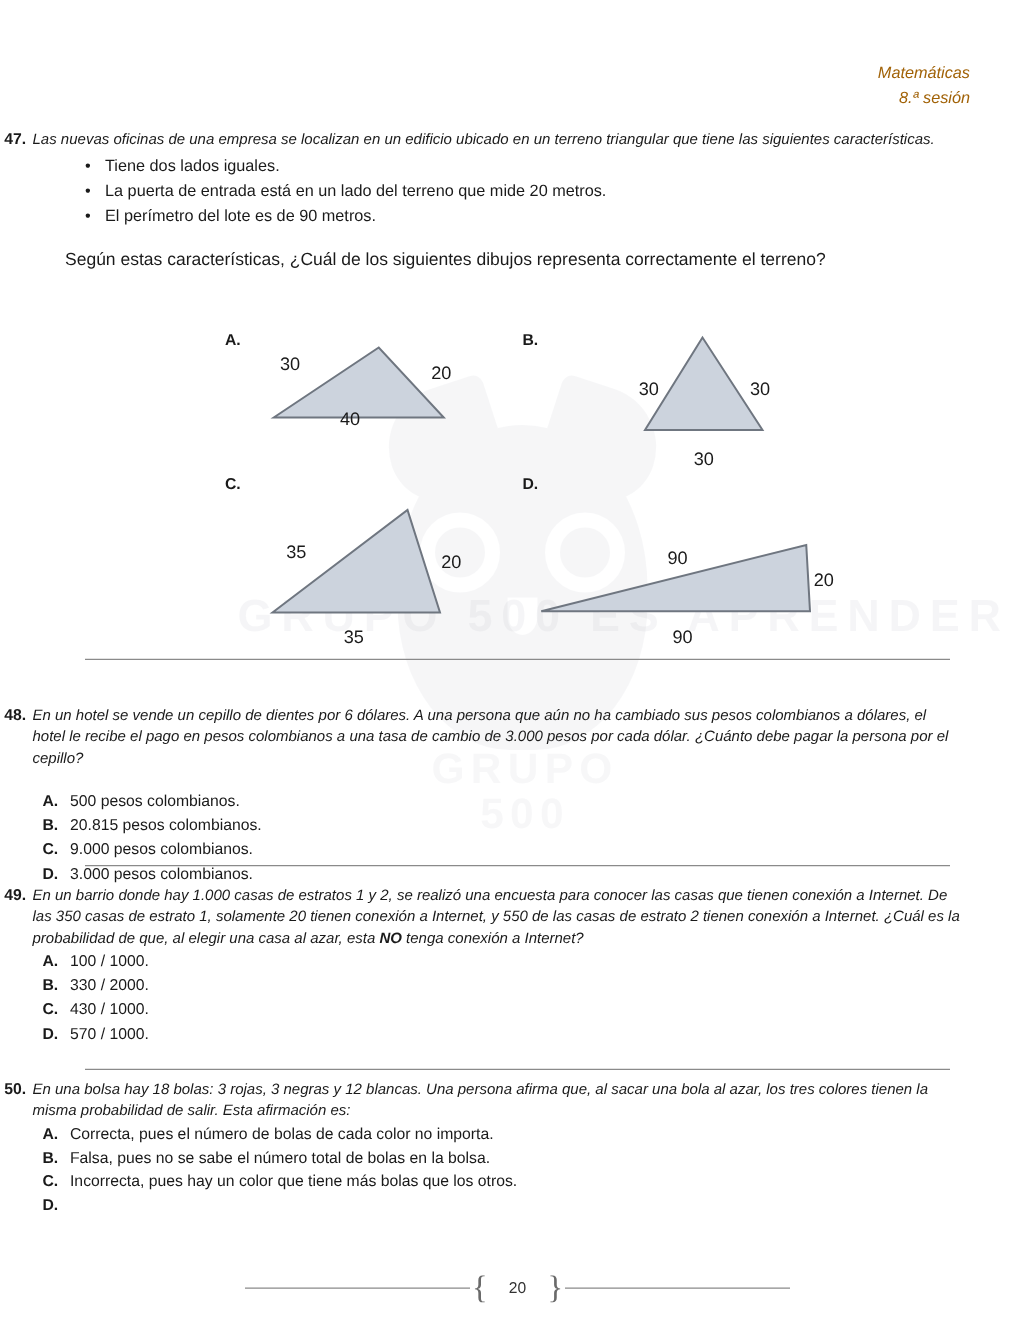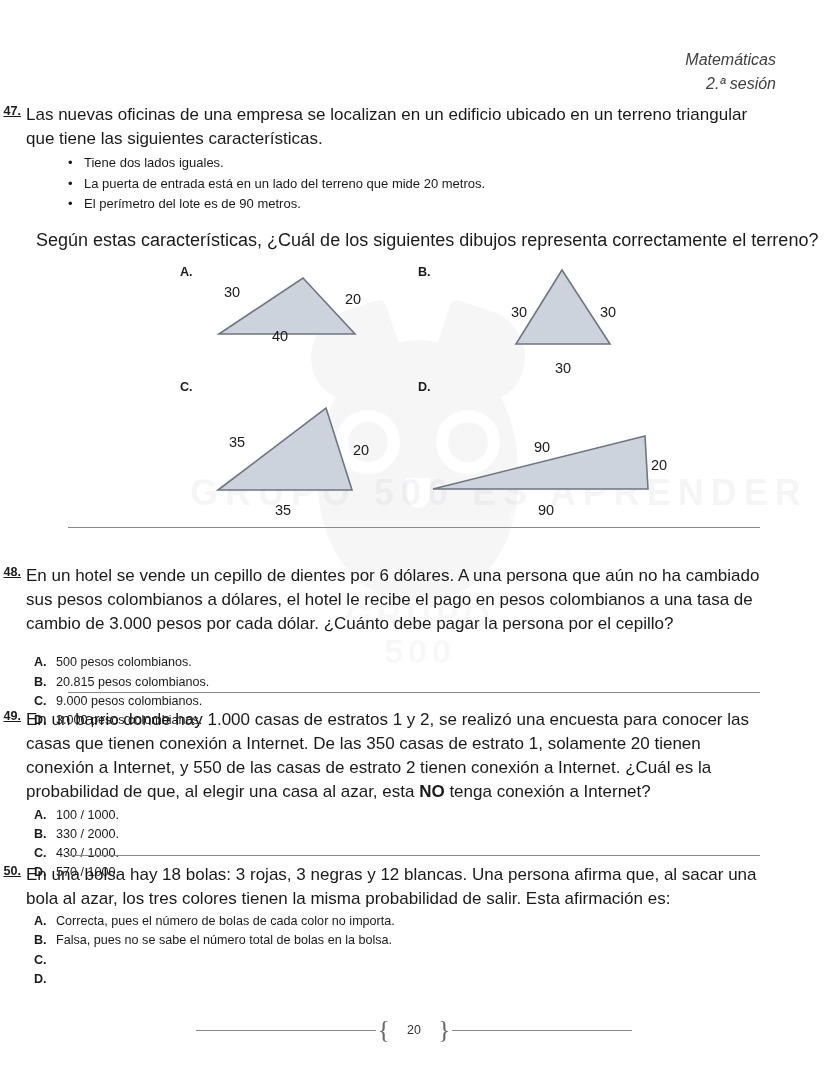--- a/index.html
+++ b/index.html
@@ -51,48 +51,49 @@
   .wm-text-2 { font-size:34px; font-weight:bold; letter-spacing:5px; color:#555a70; }
   .wm-tagline {
     position:absolute; left:190px; top:472px; width:460px;
     text-align:center; font-size:36px; font-weight:bold; letter-spacing:7px;
     color:#555a70; opacity:0.05; white-space:nowrap;
   }
 
   
   .doc-header {
     position:absolute; right:52px; top:48px;
-    text-align:right; font-style:italic; font-size:16px; line-height:1.5;
-    color:#404040; z-index:2;
+    text-align:right; font-style:italic; font-size:13px; line-height:1.5;
+    color:#a16207; z-index:2;
   }
 
   
   .content { position:relative; z-index:2; }
 
   .question { position:absolute; left:0; width:828px; }
   .q-row { display:flex; align-items:flex-start; }
   .q-num {
     font-weight:bold; font-size:12.6px; line-height:1.42;
-    width:26px; flex:0 0 26px; text-align:right; padding-right:5px;text-decoration:underline;
+    width:26px; flex:0 0 26px; text-align:right; padding-right:5px;
   }
   .q-text {
-    font-size:17px; line-height:1.42; flex:1; padding-right:60px;
+    font-size:12px; line-height:1.42; flex:1; padding-right:60px;
     text-align:left;
+    font-style:italic;
   }
   .q-text b { font-weight:bold; }
 
   .bullets { margin-top:2px; margin-left:68px; }
   .bullet-row { display:flex; align-items:flex-start; line-height:1.56; }
   .bullet-dot {
     flex:0 0 16px; font-size:13px; color:#1a1a1a; line-height:1.56;
   }
   .bullet-text { font-size:13px; line-height:1.56; }
 
   .q-followup {
-    margin-left:36px; margin-top:14px; font-size:18px; line-height:1.42;
+    margin-left:52px; margin-top:14px; font-size:14px; line-height:1.42;
   }
 
   .options { margin-left:34px; margin-top:3px; }
   .opt-row { display:flex; align-items:flex-start; line-height:1.52; }
   .opt-letter {
     font-weight:bold; font-size:12.6px; flex:0 0 22px; line-height:1.52;
   }
   .opt-text { font-size:12.6px; line-height:1.52; }
 
   .options-tight { margin-left:34px; margin-top:1px; }
@@ -143,21 +144,21 @@
     </div>
     <div class="wm-tagline">GRUPO 500 ES APRENDER</div>
     <div class="wm-text-block">
       <div class="wm-text-1">GRUPO</div>
       <div class="wm-text-2">500</div>
     </div>
   </div>
 
   <div class="doc-header">
     <div>Matemáticas</div>
-    <div>2.ª sesión</div>
+    <div>8.ª sesión</div>
   </div>
 
   <div class="content">
 
     <div class="question" style="top:103px;">
       <div class="q-row">
         <div class="q-num">47.</div>
         <div class="q-text">Las nuevas oficinas de una empresa se localizan en un edificio ubicado en un terreno triangular que tiene las siguientes características.</div>
       </div>
 
@@ -279,20 +280,21 @@
         <div class="opt-row">
           <div class="opt-letter">A.</div>
           <div class="opt-text">Correcta, pues el número de bolas de cada color no importa.</div>
         </div>
         <div class="opt-row">
           <div class="opt-letter">B.</div>
           <div class="opt-text">Falsa, pues no se sabe el número total de bolas en la bolsa.</div>
         </div>
         <div class="opt-row">
           <div class="opt-letter">C.</div>
+          <div class="opt-text">Incorrecta, pues hay un color que tiene más bolas que los otros.</div>
         </div>
         <div class="opt-row">
           <div class="opt-letter">D.</div>
         </div>
       </div>
     </div>
 
   </div>
 
   <div class="footer">

